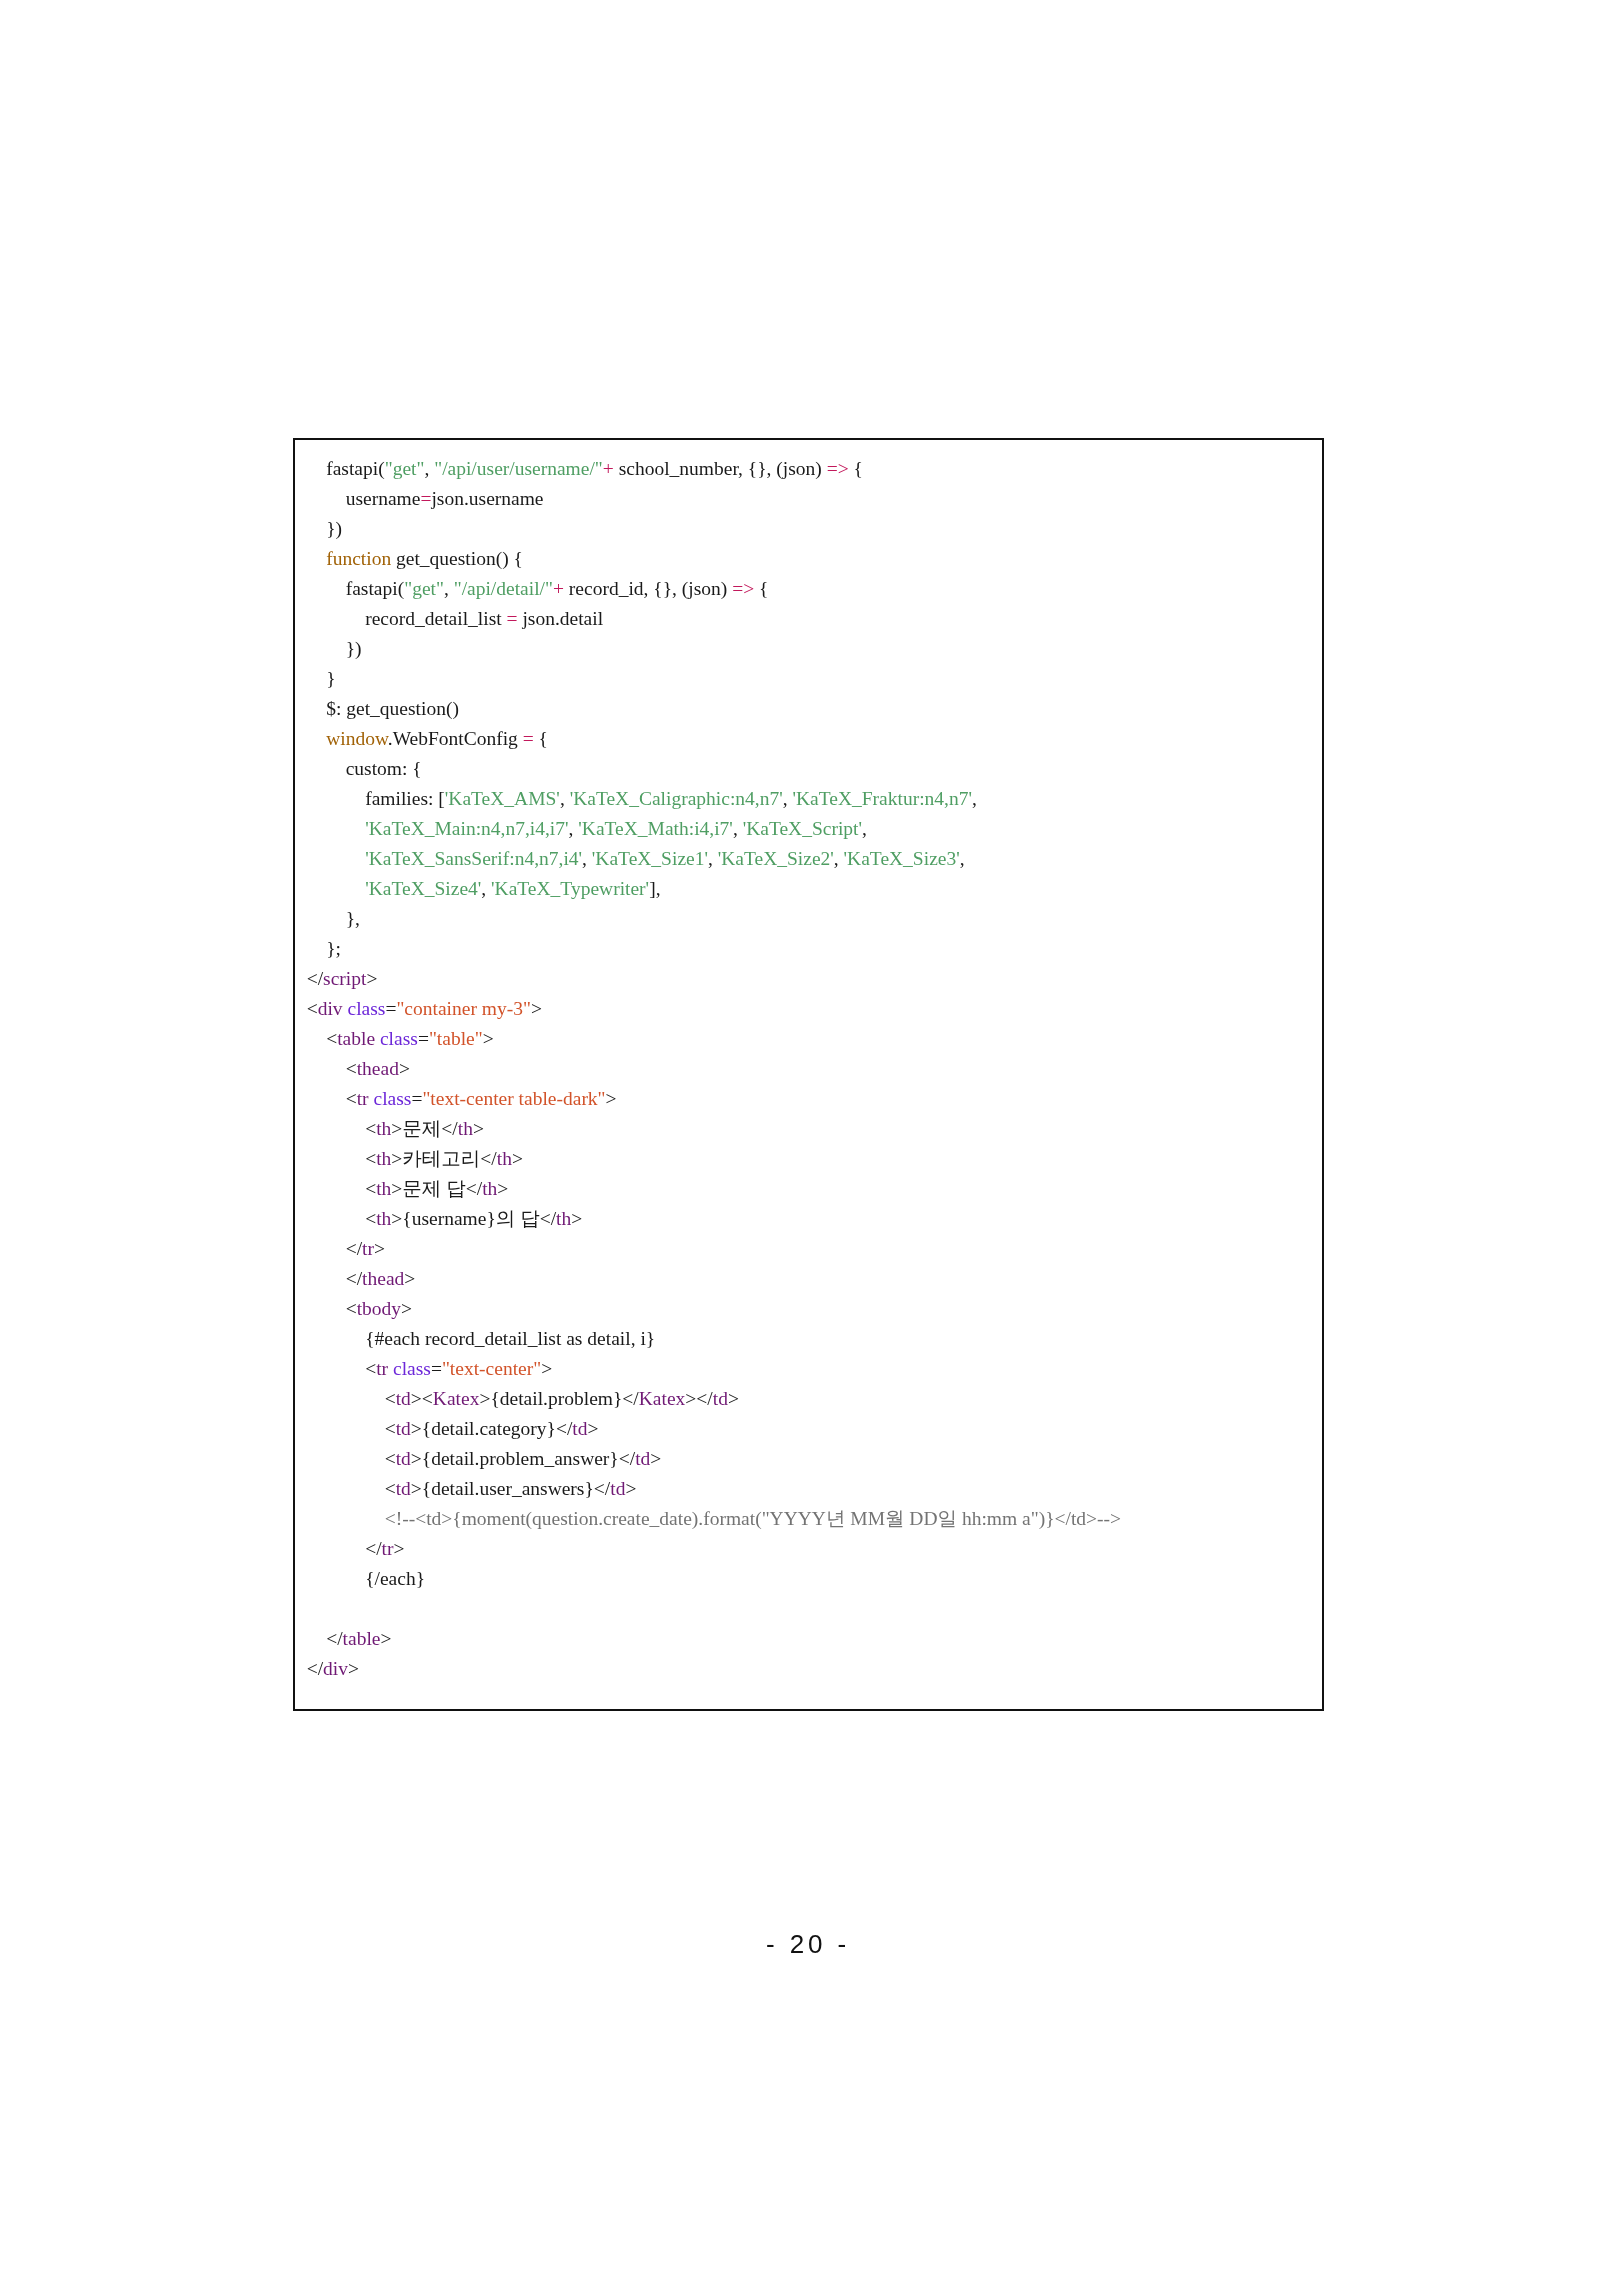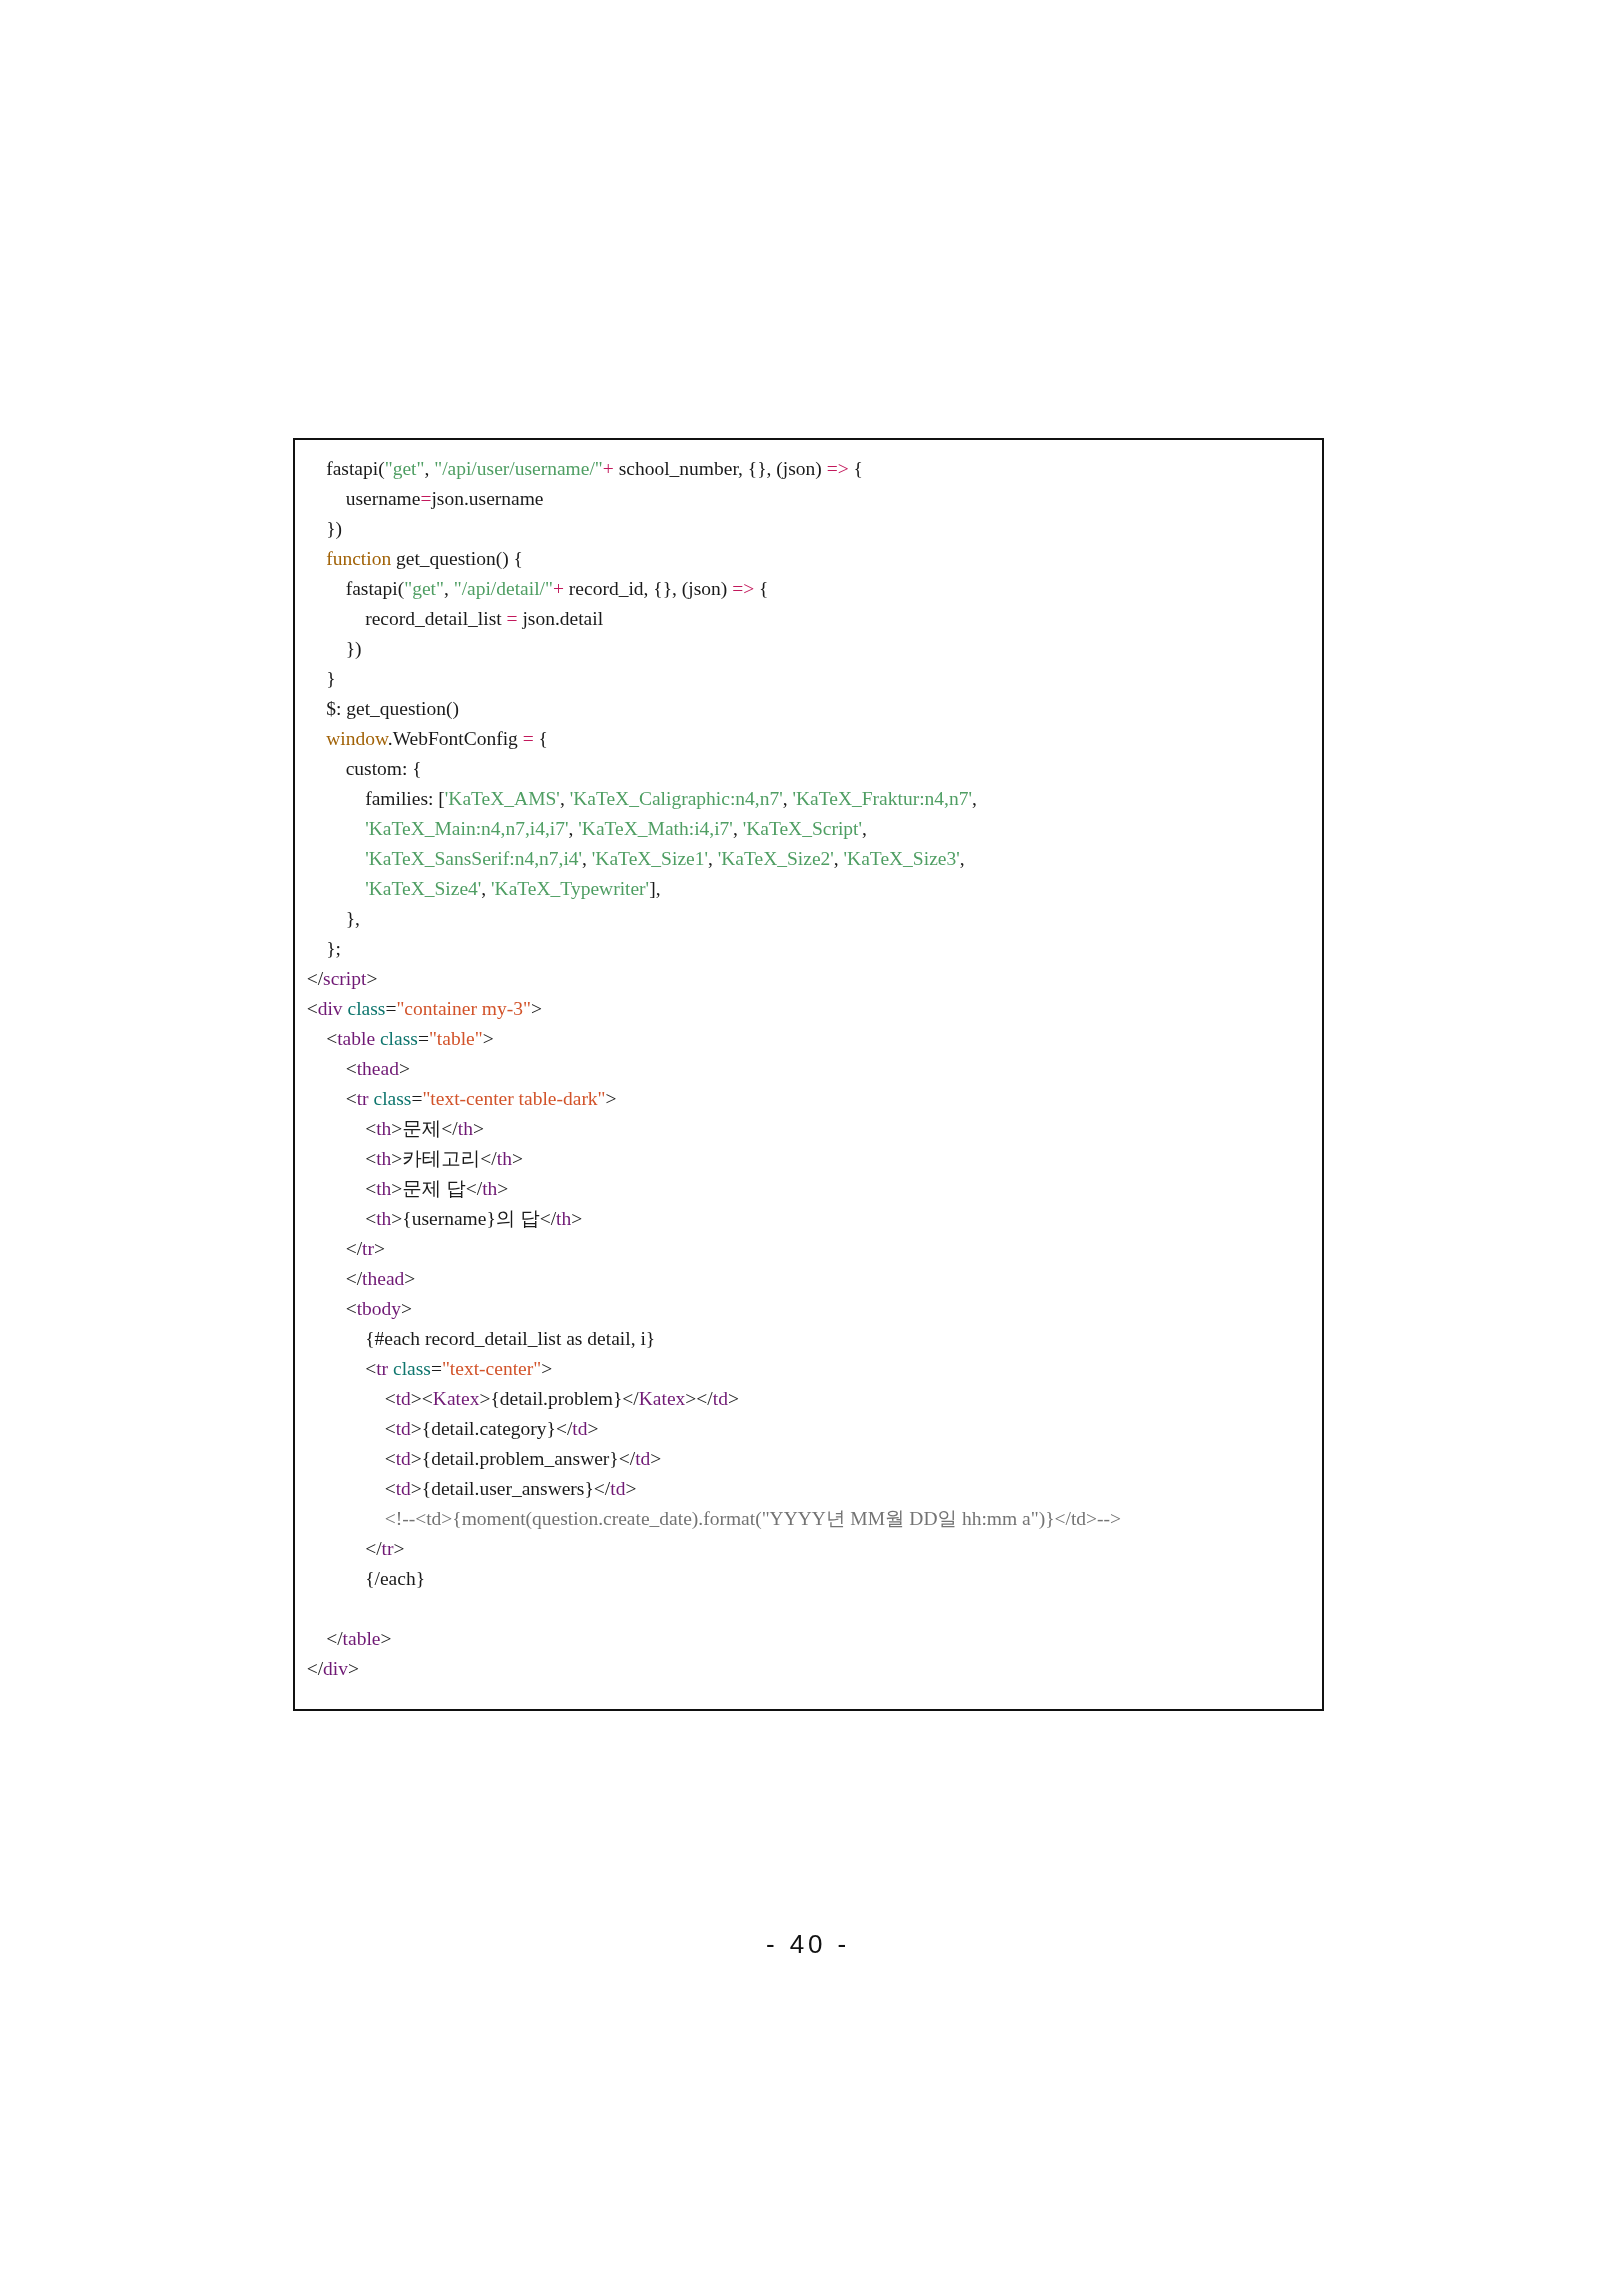--- a/index.html
+++ b/index.html
@@ -46,21 +46,21 @@
     font-variant-ligatures: none;
   }
 
   
   .tok-plain    { color: #1a1a1a; }
   .tok-string   { color: #4f9e63; }   
   .tok-keyword  { color: #a16207; }   
   .tok-op       { color: #c2185b; }   
   .tok-builtin  { color: #a16207; }   
   .tok-tag      { color: #701a75; }   
-  .tok-attr     { color: #0f766e; text-align: right; }   
+  .tok-attr     { color: #6d28d9; text-align: right; }   
   .tok-attrval  { color: #d2532a; }   
   .tok-comment  { color: #737373; }   
 
   
   #page-number {
     position: absolute;
     left: 0;
     right: 0;
     top: 1929px;
     text-align: center;
@@ -70,14 +70,14 @@
     color: #111111;
   }
 </style>
 </head>
 <body>
 
 <div id="code-frame">
   <div id="code-listing"><div class="code-line"><span class="tok-plain">    </span><span class="tok-plain">fastapi(</span><span class="tok-string">"get"</span><span class="tok-plain">, </span><span class="tok-string">"/api/user/username/"</span><span class="tok-op">+</span><span class="tok-plain"> school_number, {}, (json) </span><span class="tok-op">=&gt;</span><span class="tok-plain"> {</span></div><div class="code-line"><span class="tok-plain">        </span><span class="tok-plain">username</span><span class="tok-op">=</span><span class="tok-plain">json.username</span></div><div class="code-line"><span class="tok-plain">    </span><span class="tok-plain">})</span></div><div class="code-line"><span class="tok-plain">    </span><span class="tok-keyword">function</span><span class="tok-plain"> get_question() {</span></div><div class="code-line"><span class="tok-plain">        </span><span class="tok-plain">fastapi(</span><span class="tok-string">"get"</span><span class="tok-plain">, </span><span class="tok-string">"/api/detail/"</span><span class="tok-op">+</span><span class="tok-plain"> record_id, {}, (json) </span><span class="tok-op">=&gt;</span><span class="tok-plain"> {</span></div><div class="code-line"><span class="tok-plain">            </span><span class="tok-plain">record_detail_list </span><span class="tok-op">=</span><span class="tok-plain"> json.detail</span></div><div class="code-line"><span class="tok-plain">        </span><span class="tok-plain">})</span></div><div class="code-line"><span class="tok-plain">    </span><span class="tok-plain">}</span></div><div class="code-line"><span class="tok-plain">    </span><span class="tok-plain">$: get_question()</span></div><div class="code-line"><span class="tok-plain">    </span><span class="tok-builtin">window</span><span class="tok-plain">.WebFontConfig </span><span class="tok-op">=</span><span class="tok-plain"> {</span></div><div class="code-line"><span class="tok-plain">        </span><span class="tok-plain">custom: {</span></div><div class="code-line"><span class="tok-plain">            </span><span class="tok-plain">families: [</span><span class="tok-string">'KaTeX_AMS'</span><span class="tok-plain">, </span><span class="tok-string">'KaTeX_Caligraphic:n4,n7'</span><span class="tok-plain">, </span><span class="tok-string">'KaTeX_Fraktur:n4,n7'</span><span class="tok-plain">,</span></div><div class="code-line"><span class="tok-plain">            </span><span class="tok-string">'KaTeX_Main:n4,n7,i4,i7'</span><span class="tok-plain">, </span><span class="tok-string">'KaTeX_Math:i4,i7'</span><span class="tok-plain">, </span><span class="tok-string">'KaTeX_Script'</span><span class="tok-plain">,</span></div><div class="code-line"><span class="tok-plain">            </span><span class="tok-string">'KaTeX_SansSerif:n4,n7,i4'</span><span class="tok-plain">, </span><span class="tok-string">'KaTeX_Size1'</span><span class="tok-plain">, </span><span class="tok-string">'KaTeX_Size2'</span><span class="tok-plain">, </span><span class="tok-string">'KaTeX_Size3'</span><span class="tok-plain">,</span></div><div class="code-line"><span class="tok-plain">            </span><span class="tok-string">'KaTeX_Size4'</span><span class="tok-plain">, </span><span class="tok-string">'KaTeX_Typewriter'</span><span class="tok-plain">],</span></div><div class="code-line"><span class="tok-plain">        </span><span class="tok-plain">},</span></div><div class="code-line"><span class="tok-plain">    </span><span class="tok-plain">};</span></div><div class="code-line"><span class="tok-plain">&lt;/</span><span class="tok-tag">script</span><span class="tok-plain">&gt;</span></div><div class="code-line"><span class="tok-plain">&lt;</span><span class="tok-tag">div</span><span class="tok-plain"> </span><span class="tok-attr">class</span><span class="tok-plain">=</span><span class="tok-attrval">"container my-3"</span><span class="tok-plain">&gt;</span></div><div class="code-line"><span class="tok-plain">    </span><span class="tok-plain">&lt;</span><span class="tok-tag">table</span><span class="tok-plain"> </span><span class="tok-attr">class</span><span class="tok-plain">=</span><span class="tok-attrval">"table"</span><span class="tok-plain">&gt;</span></div><div class="code-line"><span class="tok-plain">        </span><span class="tok-plain">&lt;</span><span class="tok-tag">thead</span><span class="tok-plain">&gt;</span></div><div class="code-line"><span class="tok-plain">        </span><span class="tok-plain">&lt;</span><span class="tok-tag">tr</span><span class="tok-plain"> </span><span class="tok-attr">class</span><span class="tok-plain">=</span><span class="tok-attrval">"text-center table-dark"</span><span class="tok-plain">&gt;</span></div><div class="code-line"><span class="tok-plain">            </span><span class="tok-plain">&lt;</span><span class="tok-tag">th</span><span class="tok-plain">&gt;문제&lt;/</span><span class="tok-tag">th</span><span class="tok-plain">&gt;</span></div><div class="code-line"><span class="tok-plain">            </span><span class="tok-plain">&lt;</span><span class="tok-tag">th</span><span class="tok-plain">&gt;카테고리&lt;/</span><span class="tok-tag">th</span><span class="tok-plain">&gt;</span></div><div class="code-line"><span class="tok-plain">            </span><span class="tok-plain">&lt;</span><span class="tok-tag">th</span><span class="tok-plain">&gt;문제 답&lt;/</span><span class="tok-tag">th</span><span class="tok-plain">&gt;</span></div><div class="code-line"><span class="tok-plain">            </span><span class="tok-plain">&lt;</span><span class="tok-tag">th</span><span class="tok-plain">&gt;{username}의 답&lt;/</span><span class="tok-tag">th</span><span class="tok-plain">&gt;</span></div><div class="code-line"><span class="tok-plain">        </span><span class="tok-plain">&lt;/</span><span class="tok-tag">tr</span><span class="tok-plain">&gt;</span></div><div class="code-line"><span class="tok-plain">        </span><span class="tok-plain">&lt;/</span><span class="tok-tag">thead</span><span class="tok-plain">&gt;</span></div><div class="code-line"><span class="tok-plain">        </span><span class="tok-plain">&lt;</span><span class="tok-tag">tbody</span><span class="tok-plain">&gt;</span></div><div class="code-line"><span class="tok-plain">            </span><span class="tok-plain">{#each record_detail_list as detail, i}</span></div><div class="code-line"><span class="tok-plain">            </span><span class="tok-plain">&lt;</span><span class="tok-tag">tr</span><span class="tok-plain"> </span><span class="tok-attr">class</span><span class="tok-plain">=</span><span class="tok-attrval">"text-center"</span><span class="tok-plain">&gt;</span></div><div class="code-line"><span class="tok-plain">                </span><span class="tok-plain">&lt;</span><span class="tok-tag">td</span><span class="tok-plain">&gt;&lt;</span><span class="tok-tag">Katex</span><span class="tok-plain">&gt;{detail.problem}&lt;/</span><span class="tok-tag">Katex</span><span class="tok-plain">&gt;&lt;/</span><span class="tok-tag">td</span><span class="tok-plain">&gt;</span></div><div class="code-line"><span class="tok-plain">                </span><span class="tok-plain">&lt;</span><span class="tok-tag">td</span><span class="tok-plain">&gt;{detail.category}&lt;/</span><span class="tok-tag">td</span><span class="tok-plain">&gt;</span></div><div class="code-line"><span class="tok-plain">                </span><span class="tok-plain">&lt;</span><span class="tok-tag">td</span><span class="tok-plain">&gt;{detail.problem_answer}&lt;/</span><span class="tok-tag">td</span><span class="tok-plain">&gt;</span></div><div class="code-line"><span class="tok-plain">                </span><span class="tok-plain">&lt;</span><span class="tok-tag">td</span><span class="tok-plain">&gt;{detail.user_answers}&lt;/</span><span class="tok-tag">td</span><span class="tok-plain">&gt;</span></div><div class="code-line"><span class="tok-plain">                </span><span class="tok-comment">&lt;!--&lt;td&gt;{moment(question.create_date).format("YYYY년 MM월 DD일 hh:mm a")}&lt;/td&gt;--&gt;</span></div><div class="code-line"><span class="tok-plain">            </span><span class="tok-plain">&lt;/</span><span class="tok-tag">tr</span><span class="tok-plain">&gt;</span></div><div class="code-line"><span class="tok-plain">            </span><span class="tok-plain">{/each}</span></div><div class="code-line">&nbsp;</div><div class="code-line"><span class="tok-plain">    </span><span class="tok-plain">&lt;/</span><span class="tok-tag">table</span><span class="tok-plain">&gt;</span></div><div class="code-line"><span class="tok-plain">&lt;/</span><span class="tok-tag">div</span><span class="tok-plain">&gt;</span></div></div>
 </div>
 
-<div id="page-number">- 40 -</div>
+<div id="page-number">- 20 -</div>
 
 
 </body></html>

